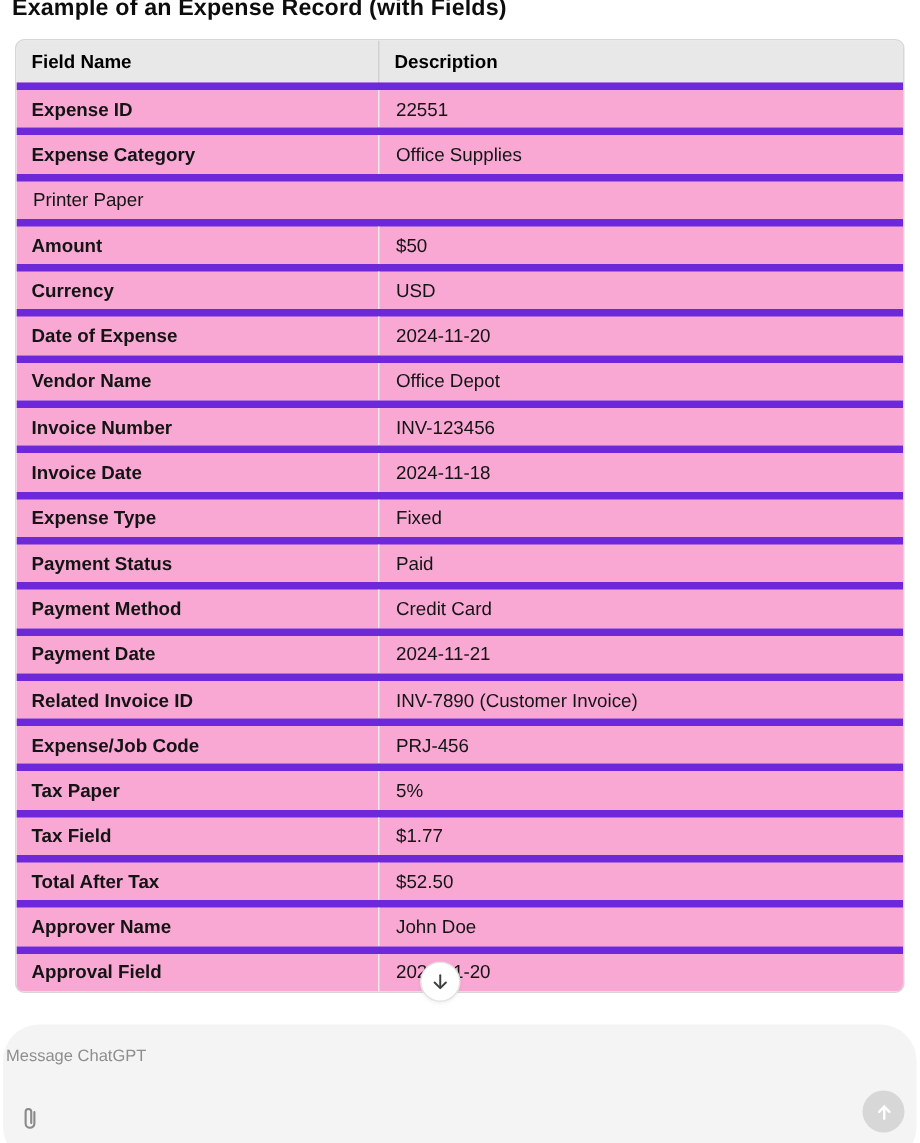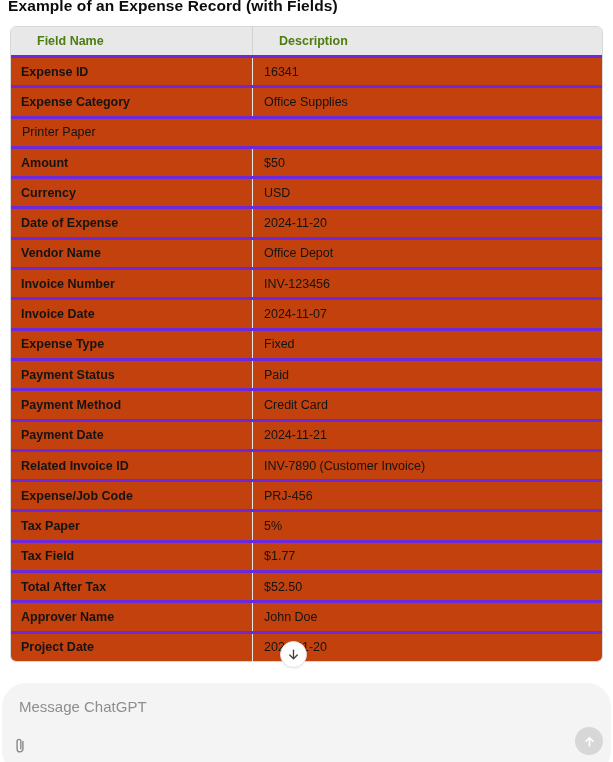--- a/index.html
+++ b/index.html
@@ -39,34 +39,34 @@
   .thead {
     display: flex;
     height: 28px;
     flex: 0 0 28px;
     background: #e8e8e8;
     align-items: center;
   }
   .th {
     font-size: 12.5px;
     font-weight: 600;
-    color: #4d7c0f;
-    padding-left: 26px;
+    color: #000000;
+    padding-left: 10px;
     height: 100%;
     display: flex;
     align-items: center;
   }
   .th.col1 { width: 242px; flex: 0 0 242px; border-right: 1px solid #d2d2d2; }
   .th.col2 { flex: 1; }
   .tbody { flex: 1; display: flex; flex-direction: column; }
   .tr {
     flex: 1;
     display: flex;
-    border-top: 3px solid #6d28d9;
-    background: #c2410c;
+    border-top: 5px solid #6d28d9;
+    background: #f9a8d4;
     justify-content: flex-end;
   }
   .td {
     font-size: 12.5px;
     color: #141414;
     padding-left: 10px;
     display: flex;
     align-items: center;
     overflow: hidden;
     white-space: nowrap;
@@ -94,28 +94,28 @@
   
   .composer {
     position: absolute;
     left: 2px; top: 683px;
     width: 609px; height: 92px;
     background: #f4f4f4;
     border-radius: 24px;
   }
   .composer textarea {
     position: absolute;
-    left: 17px; top: 15px;
+    left: 2px; top: 15px;
     width: 575px; height: 22px;
     background: transparent;
     border: none;
     outline: none;
     resize: none;
     font-family: "Liberation Sans", sans-serif;
-    font-size: 15px;
+    font-size: 11px;
     color: #0d0d0d;
     overflow: hidden;
   }
   .composer textarea::placeholder { color: #8e8e8e; opacity: 1; }
   .attach-btn {
     position: absolute;
     left: 7px; top: 733px;
     width: 26px; height: 26px;
     display: flex; align-items: center; justify-content: center;
     background: transparent;
@@ -145,21 +145,21 @@
   <div class="heading">Example of an Expense Record (with Fields)</div>
 
   <div class="tbl">
     <div class="thead">
       <div class="th col1">Field Name</div>
       <div class="th col2">Description</div>
     </div>
     <div class="tbody">
         <div class="tr">
           <div class="td field">Expense ID</div>
-          <div class="td desc">16341</div>
+          <div class="td desc">22551</div>
         </div>
         <div class="tr">
           <div class="td field">Expense Category</div>
           <div class="td desc">Office Supplies</div>
         </div>
         <div class="tr">
           <div class="td desc">Printer Paper</div>
         </div>
         <div class="tr">
           <div class="td field">Amount</div>
@@ -176,21 +176,21 @@
         <div class="tr">
           <div class="td field">Vendor Name</div>
           <div class="td desc">Office Depot</div>
         </div>
         <div class="tr">
           <div class="td field">Invoice Number</div>
           <div class="td desc">INV-123456</div>
         </div>
         <div class="tr">
           <div class="td field">Invoice Date</div>
-          <div class="td desc">2024-11-07</div>
+          <div class="td desc">2024-11-18</div>
         </div>
         <div class="tr">
           <div class="td field">Expense Type</div>
           <div class="td desc">Fixed</div>
         </div>
         <div class="tr">
           <div class="td field">Payment Status</div>
           <div class="td desc">Paid</div>
         </div>
         <div class="tr">
@@ -219,21 +219,21 @@
         </div>
         <div class="tr">
           <div class="td field">Total After Tax</div>
           <div class="td desc">$52.50</div>
         </div>
         <div class="tr">
           <div class="td field">Approver Name</div>
           <div class="td desc">John Doe</div>
         </div>
         <div class="tr">
-          <div class="td field">Project Date</div>
+          <div class="td field">Approval Field</div>
           <div class="td desc">2024-11-20</div>
         </div>
       </div>
   </div>
 
   <button class="scroll-btn">
     <span style="display:flex">
       <svg viewBox="0 0 24 24" fill="none" stroke="#3f3f3f" stroke-width="2.1" stroke-linecap="round" stroke-linejoin="round">
         <path d="M12 5v13"></path>
         <path d="M6 12.8l6 6 6-6"></path>

